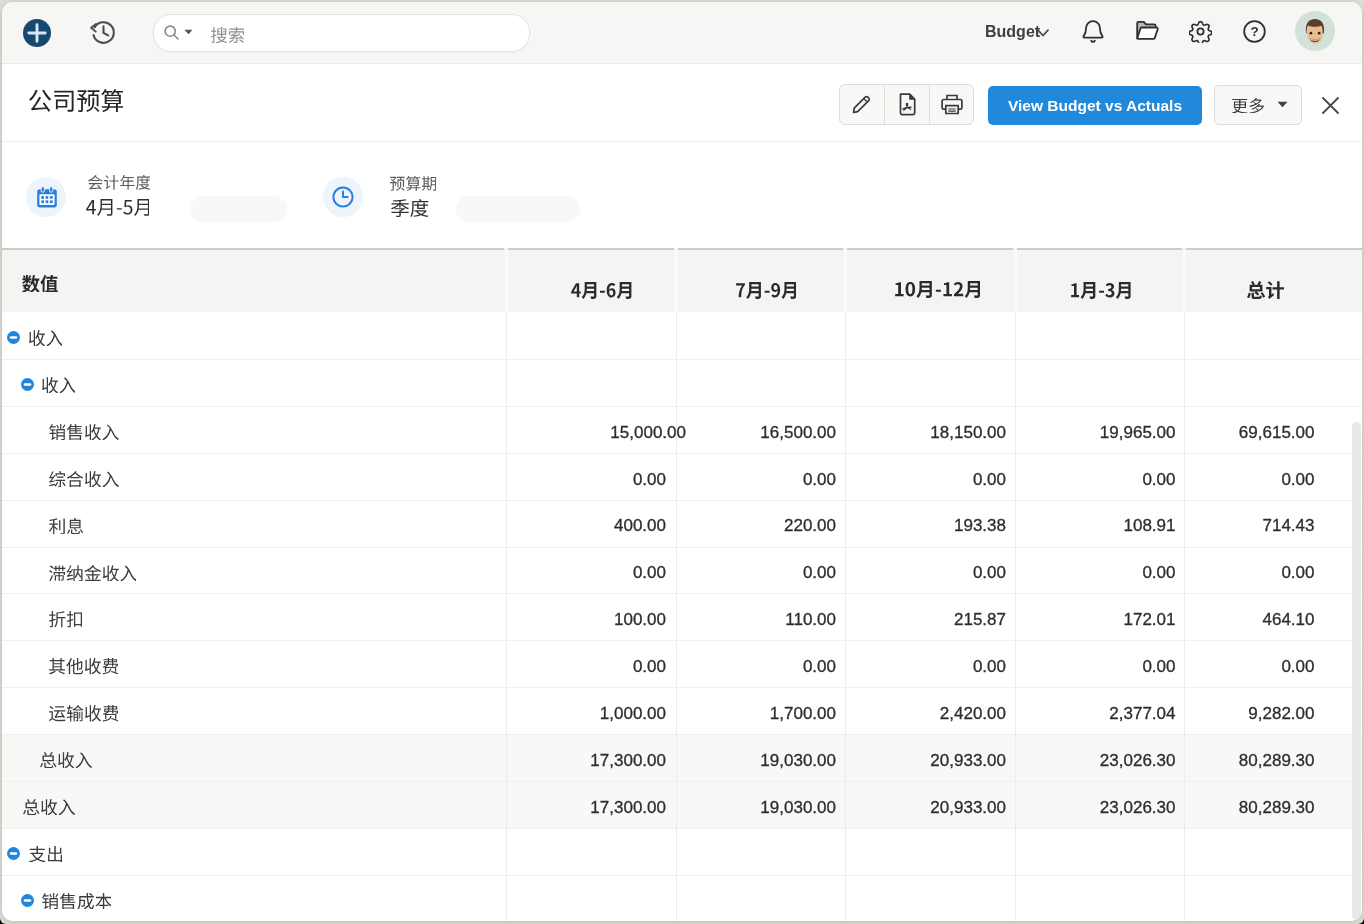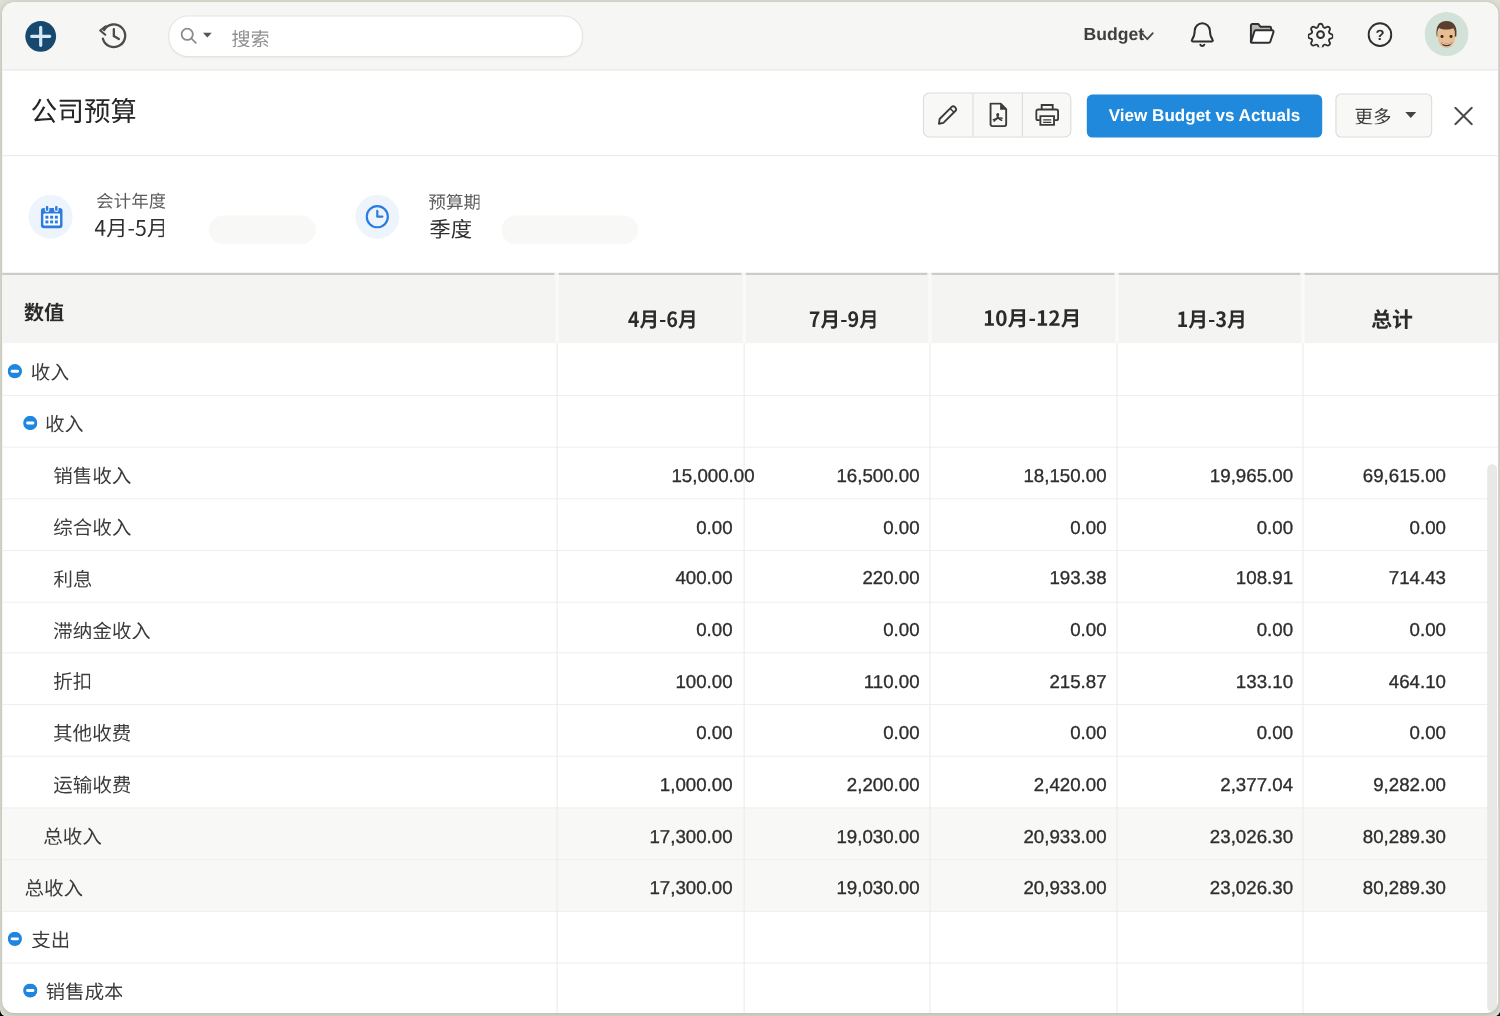--- a/index.html
+++ b/index.html
@@ -243,35 +243,35 @@
 <div class="num" style="left:676.0px;top:564.3px">0.00</div>
 <div class="num" style="left:846.0px;top:564.3px">0.00</div>
 <div class="num" style="left:1015.5px;top:564.3px">0.00</div>
 <div class="num" style="left:1154.5px;top:564.3px">0.00</div>
 <div style="position:absolute;left:48.8px;top:611.4px;line-height:0"><svg width="33.1" height="16.4" viewBox="0.68 -14.95 33.07 16.36">
             <path d="M8.1 -13.4V-7.7C8.1 -4.9 7.9 -2 6.1 0.5C6.5 0.7 6.9 1.1 7.2 1.4C9.1 -1.4 9.4 -4.5 9.4 -7.8H12.8V1.3H14.1V-7.8H17.1V-9H9.4V-12.4C11.8 -12.7 14.6 -13.1 16.4 -13.7L15.6 -14.8C13.8 -14.2 10.7 -13.7 8.1 -13.4ZM3.4 -15V-11.4H0.9V-10.1H3.4V-6.3L0.7 -5.5L1.1 -4.2L3.4 -4.9V-0.2C3.4 0 3.3 0.1 3.1 0.1C2.9 0.1 2.1 0.1 1.3 0.1C1.5 0.4 1.7 1 1.7 1.3C2.9 1.3 3.6 1.3 4.1 1.1C4.6 0.9 4.7 0.5 4.7 -0.2V-5.3L7.3 -6.1L7.1 -7.3L4.7 -6.6V-10.1H7.1V-11.4H4.7V-15Z M25.6 -13.5V0.9H26.9V-0.8H32.4V0.7H33.7V-13.5ZM26.9 -2V-12.2H32.4V-2ZM21.2 -15V-11.7H18.6V-10.4H21.2V-6C20.1 -5.7 19.1 -5.4 18.4 -5.3L18.7 -3.9L21.2 -4.7V-0.2C21.2 0.1 21.1 0.2 20.8 0.2C20.6 0.2 19.8 0.2 19 0.1C19.2 0.5 19.4 1.1 19.5 1.4C20.6 1.4 21.4 1.4 21.9 1.2C22.3 1 22.5 0.6 22.5 -0.2V-5.1L24.8 -5.8L24.7 -7L22.5 -6.4V-10.4H24.7V-11.7H22.5V-15Z" fill="#3c3c3c"></path>
           </svg></div>
 <div class="num" style="left:506.0px;top:611.2px">100.00</div>
 <div class="num" style="left:676.0px;top:611.2px">110.00</div>
 <div class="num" style="left:846.0px;top:611.2px">215.87</div>
-<div class="num" style="left:1015.5px;top:611.2px">133.10</div>
+<div class="num" style="left:1015.5px;top:611.2px">172.01</div>
 <div class="num" style="left:1154.5px;top:611.2px">464.10</div>
 <div style="position:absolute;left:48.8px;top:658.3px;line-height:0"><svg width="69.4" height="16.4" viewBox="0.80 -14.95 69.42 16.39">
             <path d="M10.2 -1.2C12.3 -0.4 14.4 0.6 15.7 1.4L16.9 0.5C15.5 -0.3 13.2 -1.3 11.1 -2ZM6.4 -2.1C5.2 -1.2 2.7 -0.2 0.8 0.4C1.1 0.6 1.5 1.1 1.7 1.4C3.6 0.8 6 -0.3 7.6 -1.3ZM12.2 -14.9V-12.9H5.6V-14.9H4.3V-12.9H1.5V-11.6H4.3V-3.6H1V-2.4H16.8V-3.6H13.5V-11.6H16.4V-12.9H13.5V-14.9ZM5.6 -3.6V-5.6H12.2V-3.6ZM5.6 -11.6H12.2V-9.8H5.6ZM5.6 -8.7H12.2V-6.7H5.6Z M24.9 -13.2V-8.5L22.6 -7.6L23.1 -6.4L24.9 -7.1V-1.3C24.9 0.7 25.5 1.2 27.7 1.2C28.1 1.2 31.8 1.2 32.3 1.2C34.3 1.2 34.7 0.4 34.9 -2.1C34.5 -2.2 34 -2.4 33.7 -2.6C33.6 -0.5 33.4 -0 32.3 -0C31.5 -0 28.3 -0 27.7 -0C26.4 -0 26.2 -0.2 26.2 -1.3V-7.6L28.8 -8.6V-2.5H30.1V-9.1L32.9 -10.2C32.9 -7.4 32.8 -5.6 32.7 -5.1C32.6 -4.6 32.4 -4.5 32.1 -4.5C31.9 -4.5 31.2 -4.5 30.7 -4.6C30.9 -4.2 31 -3.7 31 -3.3C31.6 -3.3 32.4 -3.3 32.9 -3.4C33.4 -3.6 33.8 -3.9 33.9 -4.7C34.1 -5.5 34.1 -8.1 34.1 -11.3L34.2 -11.5L33.3 -11.9L33 -11.7L32.9 -11.6L30.1 -10.5V-14.9H28.8V-10L26.2 -9V-13.2ZM22.5 -14.9C21.5 -12.2 19.9 -9.5 18.1 -7.8C18.4 -7.5 18.7 -6.8 18.9 -6.5C19.5 -7.1 20.1 -7.9 20.6 -8.7V1.4H22V-10.7C22.7 -11.9 23.3 -13.2 23.8 -14.5Z M46.1 -10.2H49.9C49.6 -8 49 -6 48.1 -4.4C47.2 -6.1 46.5 -7.9 46 -10ZM45.9 -15C45.4 -11.9 44.4 -8.9 42.9 -7.1C43.2 -6.9 43.7 -6.3 43.8 -6C44.4 -6.7 44.8 -7.4 45.3 -8.3C45.8 -6.4 46.5 -4.7 47.4 -3.2C46.4 -1.7 45 -0.5 43.2 0.3C43.5 0.6 43.9 1.2 44.1 1.4C45.7 0.5 47.1 -0.6 48.1 -2C49.2 -0.6 50.4 0.6 51.8 1.4C52 1 52.5 0.5 52.8 0.3C51.2 -0.5 49.9 -1.7 48.9 -3.2C50 -5.1 50.8 -7.4 51.3 -10.2H52.6V-11.5H46.5C46.8 -12.5 47 -13.6 47.2 -14.7ZM37.2 -1.8C37.6 -2.1 38.1 -2.3 41.4 -3.5V1.4H42.7V-14.7H41.4V-4.8L38.6 -3.9V-13H37.3V-4.2C37.3 -3.5 37 -3.2 36.7 -3C36.9 -2.7 37.1 -2.1 37.2 -1.8Z M61.8 -4.1C61.3 -1.5 59.8 -0.2 54.2 0.3C54.4 0.6 54.7 1.1 54.7 1.4C60.7 0.7 62.5 -0.9 63.2 -4.1ZM62.7 -1C65 -0.4 67.9 0.7 69.5 1.4L70.2 0.4C68.6 -0.4 65.6 -1.4 63.4 -1.9ZM59.7 -10.6C59.7 -10.1 59.6 -9.7 59.4 -9.3H56.9L57.1 -10.6ZM60.9 -10.6H63.8V-9.3H60.7C60.8 -9.7 60.9 -10.1 60.9 -10.6ZM56 -11.6C55.9 -10.5 55.7 -9.2 55.5 -8.3H58.7C58 -7.5 56.7 -6.9 54.5 -6.3C54.7 -6.1 55 -5.6 55.1 -5.3C55.7 -5.4 56.2 -5.6 56.7 -5.7V-1.1H58V-4.9H66.7V-1.2H68V-6H57.4C58.9 -6.6 59.8 -7.4 60.3 -8.3H63.8V-6.4H65.1V-8.3H68.7C68.6 -7.8 68.5 -7.6 68.4 -7.5C68.3 -7.4 68.2 -7.4 68 -7.4C67.8 -7.4 67.3 -7.4 66.8 -7.4C66.9 -7.2 67 -6.8 67 -6.5C67.7 -6.5 68.3 -6.5 68.6 -6.5C68.9 -6.5 69.2 -6.6 69.5 -6.8C69.7 -7.1 69.9 -7.7 70 -8.8C70 -9 70 -9.3 70 -9.3H65.1V-10.6H68.9V-13.8H65.1V-15H63.8V-13.8H60.9V-15H59.7V-13.8H55.3V-12.8H59.7V-11.6L56.5 -11.6ZM60.9 -12.8H63.8V-11.6H60.9ZM65.1 -12.8H67.7V-11.6H65.1Z" fill="#3c3c3c"></path>
           </svg></div>
 <div class="num" style="left:506.0px;top:658.1px">0.00</div>
 <div class="num" style="left:676.0px;top:658.1px">0.00</div>
 <div class="num" style="left:846.0px;top:658.1px">0.00</div>
 <div class="num" style="left:1015.5px;top:658.1px">0.00</div>
 <div class="num" style="left:1154.5px;top:658.1px">0.00</div>
 <div style="position:absolute;left:48.8px;top:705.2px;line-height:0"><svg width="69.6" height="16.5" viewBox="0.66 -15.01 69.56 16.50">
             <path d="M6.8 -13.8V-12.6H15.7V-13.8ZM1.2 -13.1C2.3 -12.4 3.7 -11.4 4.4 -10.8L5.3 -11.7C4.6 -12.3 3.1 -13.3 2.1 -14ZM6.7 -2.1C7.2 -2.3 8 -2.4 14.7 -3L15.4 -1.7L16.6 -2.3C15.9 -3.6 14.5 -6 13.3 -7.7L12.2 -7.2C12.8 -6.3 13.5 -5.2 14 -4.2L8.2 -3.7C9.1 -5.1 10.1 -6.8 10.8 -8.5H17V-9.8H5.6V-8.5H9.2C8.5 -6.7 7.5 -5 7.2 -4.5C6.8 -3.9 6.5 -3.5 6.2 -3.5C6.4 -3.1 6.6 -2.4 6.7 -2.1ZM4.5 -8.7H0.7V-7.5H3.2V-1.8C2.4 -1.5 1.5 -0.7 0.7 0.3L1.6 1.5C2.5 0.3 3.4 -0.7 4 -0.7C4.4 -0.7 5 -0.2 5.7 0.3C7 1.1 8.4 1.3 10.6 1.3C12.5 1.3 15.6 1.2 16.8 1.1C16.8 0.7 17 0 17.2 -0.4C15.4 -0.2 12.7 -0 10.7 -0C8.7 -0 7.2 -0.2 6 -0.9C5.3 -1.3 4.9 -1.7 4.5 -1.9Z M30.9 -8V-1.5H31.9V-8ZM33.1 -8.6V-0.1C33.1 0.1 33.1 0.2 32.9 0.2C32.6 0.2 31.9 0.2 31.1 0.2C31.3 0.5 31.4 1 31.5 1.3C32.5 1.3 33.2 1.2 33.6 1.1C34.1 0.9 34.2 0.6 34.2 -0.1V-8.6ZM19.1 -5.9C19.2 -6 19.7 -6.1 20.3 -6.1H21.7V-3.7C20.5 -3.4 19.4 -3.1 18.5 -3L18.9 -1.7L21.7 -2.4V1.4H22.9V-2.7L24.4 -3.1L24.2 -4.3L22.9 -3.9V-6.1H24.3V-7.4H22.9V-10.1H21.7V-7.4H20.1C20.6 -8.6 21.1 -10.1 21.4 -11.6H24.3V-12.8H21.7C21.8 -13.5 21.9 -14.1 22 -14.7L20.8 -14.9C20.7 -14.2 20.6 -13.5 20.5 -12.8H18.6V-11.6H20.2C19.9 -10.1 19.6 -8.9 19.4 -8.5C19.2 -7.7 19 -7.1 18.7 -7C18.8 -6.7 19 -6.1 19.1 -5.9ZM29.5 -15C28.4 -13.1 26.1 -11.4 24 -10.4C24.3 -10.1 24.7 -9.7 24.9 -9.4C25.3 -9.6 25.8 -9.9 26.3 -10.2V-9.5H32.9V-10.3C33.3 -10.1 33.8 -9.8 34.3 -9.6C34.4 -9.9 34.8 -10.3 35.1 -10.6C33.3 -11.4 31.6 -12.4 30.2 -13.9L30.6 -14.5ZM26.8 -10.6C27.8 -11.3 28.7 -12.2 29.5 -13.1C30.4 -12.1 31.4 -11.3 32.5 -10.6ZM28.7 -7.2V-5.8H26.3V-7.2ZM25.2 -8.3V1.4H26.3V-2.3H28.7V0C28.7 0.2 28.7 0.2 28.6 0.2C28.4 0.2 27.9 0.2 27.4 0.2C27.5 0.5 27.7 1 27.7 1.3C28.5 1.3 29 1.3 29.4 1.1C29.8 0.9 29.9 0.6 29.9 0V-8.3ZM26.3 -4.8H28.7V-3.3H26.3Z M46.1 -10.2H49.9C49.6 -8 49 -6 48.1 -4.4C47.2 -6.1 46.5 -7.9 46 -10ZM45.9 -15C45.4 -11.9 44.4 -8.9 42.9 -7.1C43.2 -6.9 43.7 -6.3 43.8 -6C44.4 -6.7 44.8 -7.4 45.3 -8.3C45.8 -6.4 46.5 -4.7 47.4 -3.2C46.4 -1.7 45 -0.5 43.2 0.3C43.5 0.6 43.9 1.2 44.1 1.4C45.7 0.5 47.1 -0.6 48.1 -2C49.2 -0.6 50.4 0.6 51.8 1.4C52 1 52.5 0.5 52.8 0.3C51.2 -0.5 49.9 -1.7 48.9 -3.2C50 -5.1 50.8 -7.4 51.3 -10.2H52.6V-11.5H46.5C46.8 -12.5 47 -13.6 47.2 -14.7ZM37.2 -1.8C37.6 -2.1 38.1 -2.3 41.4 -3.5V1.4H42.7V-14.7H41.4V-4.8L38.6 -3.9V-13H37.3V-4.2C37.3 -3.5 37 -3.2 36.7 -3C36.9 -2.7 37.1 -2.1 37.2 -1.8Z M61.8 -4.1C61.3 -1.5 59.8 -0.2 54.2 0.3C54.4 0.6 54.7 1.1 54.7 1.4C60.7 0.7 62.5 -0.9 63.2 -4.1ZM62.7 -1C65 -0.4 67.9 0.7 69.5 1.4L70.2 0.4C68.6 -0.4 65.6 -1.4 63.4 -1.9ZM59.7 -10.6C59.7 -10.1 59.6 -9.7 59.4 -9.3H56.9L57.1 -10.6ZM60.9 -10.6H63.8V-9.3H60.7C60.8 -9.7 60.9 -10.1 60.9 -10.6ZM56 -11.6C55.9 -10.5 55.7 -9.2 55.5 -8.3H58.7C58 -7.5 56.7 -6.9 54.5 -6.3C54.7 -6.1 55 -5.6 55.1 -5.3C55.7 -5.4 56.2 -5.6 56.7 -5.7V-1.1H58V-4.9H66.7V-1.2H68V-6H57.4C58.9 -6.6 59.8 -7.4 60.3 -8.3H63.8V-6.4H65.1V-8.3H68.7C68.6 -7.8 68.5 -7.6 68.4 -7.5C68.3 -7.4 68.2 -7.4 68 -7.4C67.8 -7.4 67.3 -7.4 66.8 -7.4C66.9 -7.2 67 -6.8 67 -6.5C67.7 -6.5 68.3 -6.5 68.6 -6.5C68.9 -6.5 69.2 -6.6 69.5 -6.8C69.7 -7.1 69.9 -7.7 70 -8.8C70 -9 70 -9.3 70 -9.3H65.1V-10.6H68.9V-13.8H65.1V-15H63.8V-13.8H60.9V-15H59.7V-13.8H55.3V-12.8H59.7V-11.6L56.5 -11.6ZM60.9 -12.8H63.8V-11.6H60.9ZM65.1 -12.8H67.7V-11.6H65.1Z" fill="#3c3c3c"></path>
           </svg></div>
 <div class="num" style="left:506.0px;top:705.0px">1,000.00</div>
-<div class="num" style="left:676.0px;top:705.0px">2,200.00</div>
+<div class="num" style="left:676.0px;top:705.0px">1,700.00</div>
 <div class="num" style="left:846.0px;top:705.0px">2,420.00</div>
 <div class="num" style="left:1015.5px;top:705.0px">2,377.04</div>
 <div class="num" style="left:1154.5px;top:705.0px">9,282.00</div>
 <div style="position:absolute;left:40.0px;top:752.1px;line-height:0"><svg width="52.0" height="16.4" viewBox="0.77 -14.95 51.99 16.39">
             <path d="M13.5 -3.8C14.5 -2.6 15.6 -0.9 16 0.2L17.1 -0.5C16.7 -1.6 15.6 -3.2 14.5 -4.4ZM7.3 -4.8C8.5 -4 9.9 -2.7 10.5 -1.9L11.5 -2.7C10.8 -3.5 9.5 -4.8 8.3 -5.5ZM5 -4.3V-0.6C5 0.8 5.6 1.2 7.7 1.2C8.1 1.2 11.2 1.2 11.7 1.2C13.3 1.2 13.8 0.7 14 -1.3C13.6 -1.4 13 -1.6 12.7 -1.8C12.6 -0.2 12.5 0 11.6 0C10.9 0 8.3 0 7.7 0C6.6 0 6.4 -0.1 6.4 -0.6V-4.3ZM2.4 -4C2.1 -2.6 1.5 -1.1 0.8 -0.2L2 0.4C2.8 -0.6 3.4 -2.3 3.7 -3.8ZM4.7 -10.1H13.1V-7H4.7ZM3.3 -11.4V-5.7H14.6V-11.4H11.7C12.3 -12.3 13 -13.4 13.5 -14.4L12.2 -14.9C11.7 -13.9 10.9 -12.4 10.2 -11.4H6.6L7.6 -11.9C7.3 -12.7 6.5 -14 5.7 -14.9L4.6 -14.3C5.3 -13.4 6.1 -12.2 6.4 -11.4Z M28.3 -10.2H32.1C31.8 -8 31.2 -6 30.3 -4.4C29.4 -6.1 28.7 -7.9 28.2 -10ZM28.1 -15C27.6 -11.9 26.6 -8.9 25.1 -7.1C25.4 -6.9 25.9 -6.3 26 -6C26.6 -6.7 27 -7.4 27.5 -8.3C28 -6.4 28.7 -4.7 29.6 -3.2C28.6 -1.7 27.2 -0.5 25.4 0.3C25.7 0.6 26.1 1.2 26.3 1.4C27.9 0.5 29.3 -0.6 30.3 -2C31.4 -0.6 32.6 0.6 34 1.4C34.2 1 34.7 0.5 35 0.3C33.4 -0.5 32.1 -1.7 31.1 -3.2C32.2 -5.1 33 -7.4 33.5 -10.2H34.8V-11.5H28.7C29 -12.5 29.2 -13.6 29.4 -14.7ZM19.4 -1.8C19.8 -2.1 20.3 -2.3 23.6 -3.5V1.4H24.9V-14.7H23.6V-4.8L20.8 -3.9V-13H19.5V-4.2C19.5 -3.5 19.2 -3.2 18.9 -3C19.1 -2.7 19.3 -2.1 19.4 -1.8Z M40.9 -13.4C42 -12.6 42.9 -11.6 43.7 -10.5C42.6 -5.4 40.3 -1.8 36.3 0.2C36.7 0.5 37.3 1 37.6 1.3C41.2 -0.8 43.4 -4.1 44.8 -8.7C46.8 -5.1 48 -1 52.1 1.2C52.2 0.8 52.5 0.1 52.8 -0.3C46.8 -3.8 47.4 -10.5 41.7 -14.6Z" fill="#3c3c3c"></path>
           </svg></div>
 <div class="num" style="left:506.0px;top:751.9px">17,300.00</div>
 <div class="num" style="left:676.0px;top:751.9px">19,030.00</div>
 <div class="num" style="left:846.0px;top:751.9px">20,933.00</div>
 <div class="num" style="left:1015.5px;top:751.9px">23,026.30</div>

